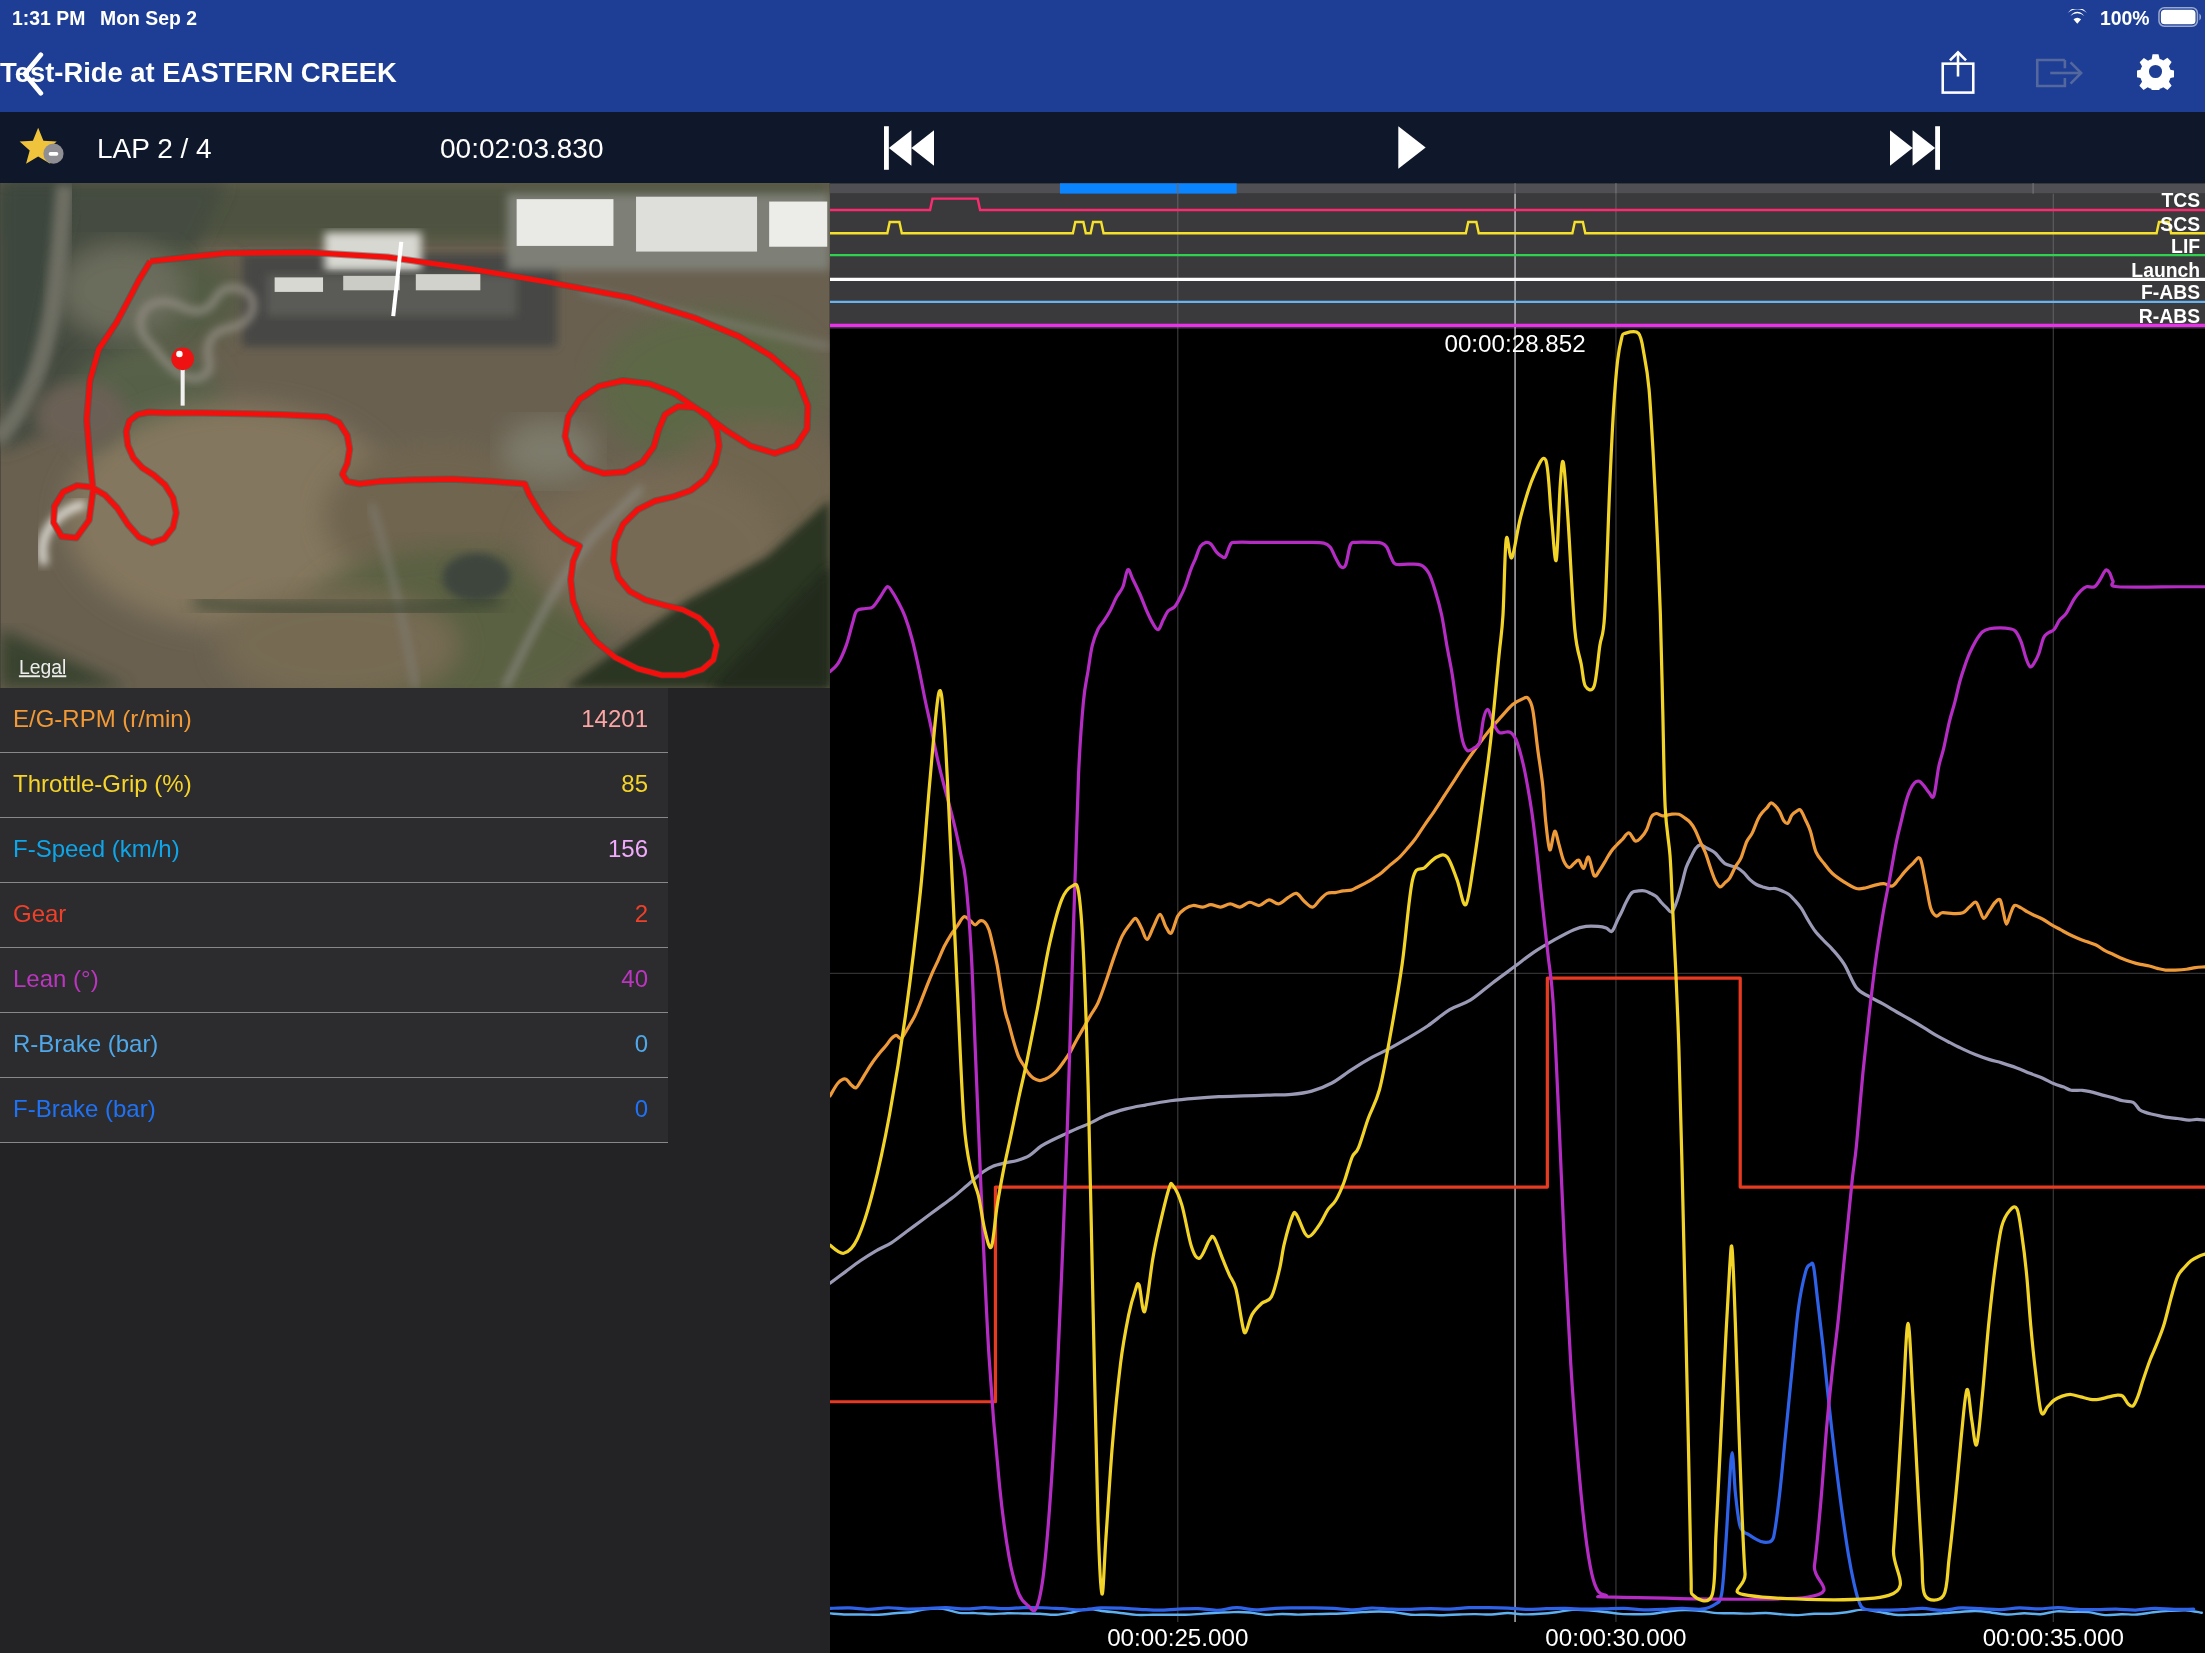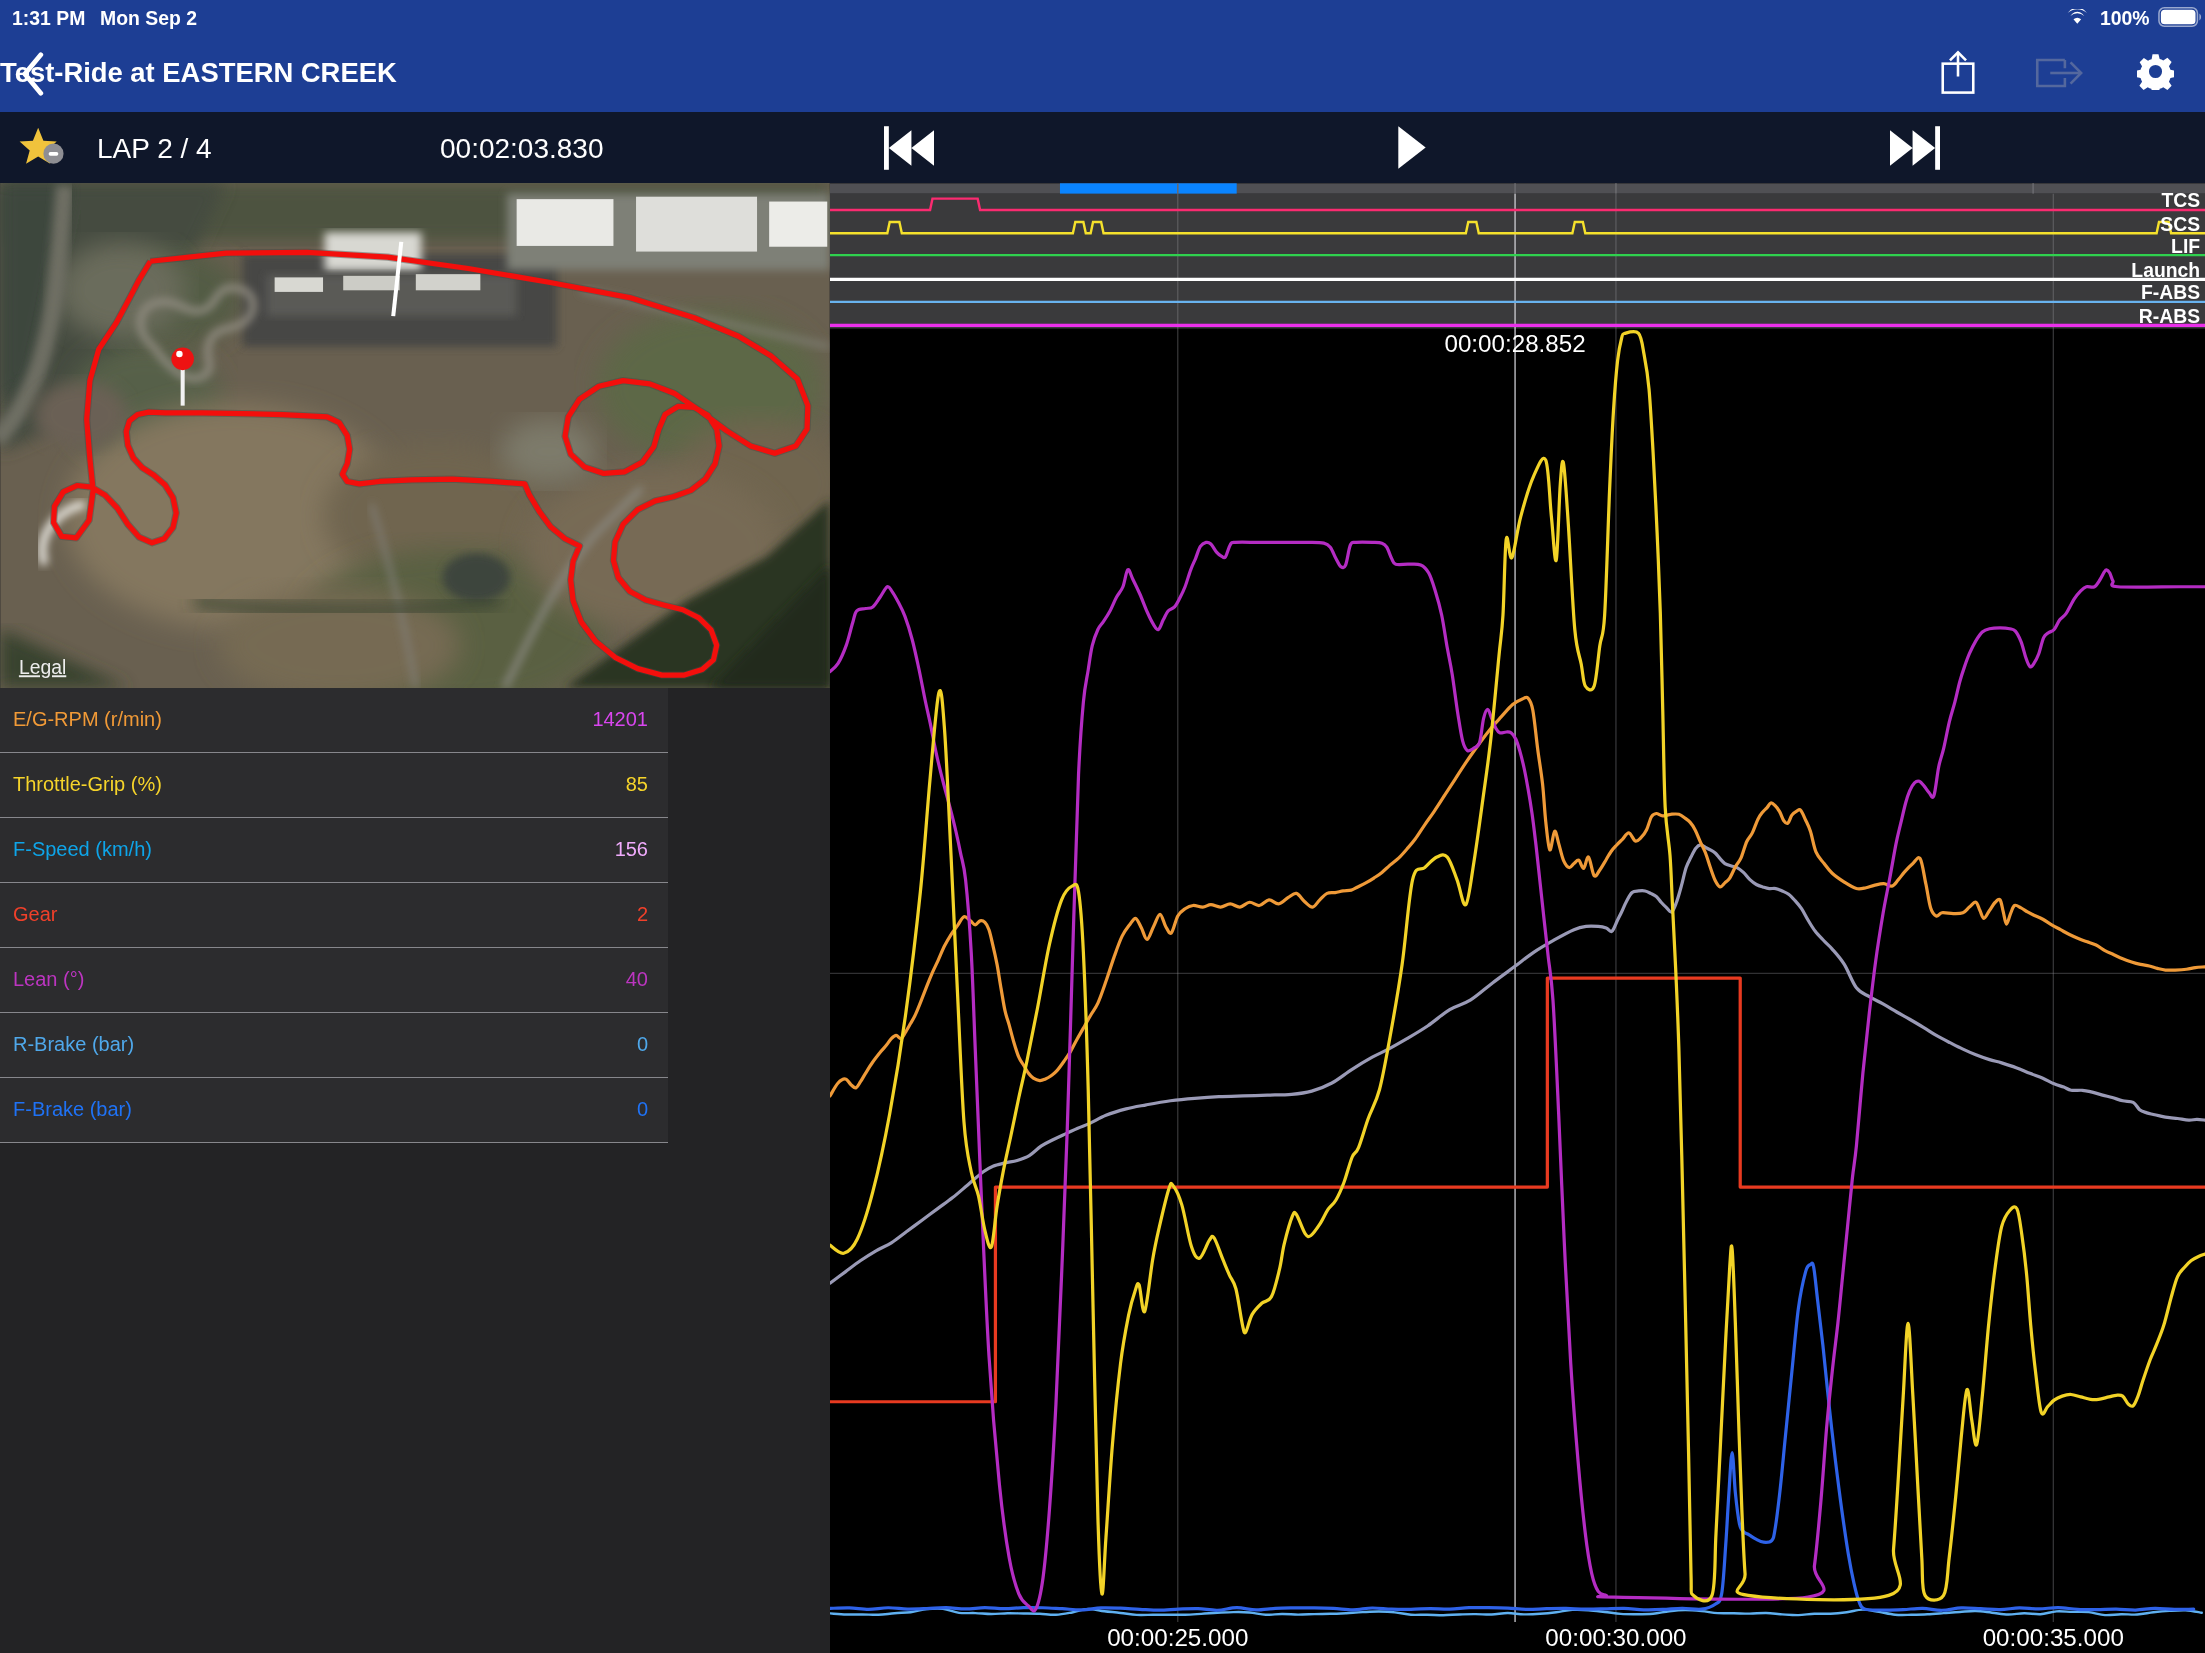--- a/index.html
+++ b/index.html
@@ -2,21 +2,21 @@
 <html style="font-size:13px"><head><meta charset="utf-8">
 <style>
 html,body{margin:0;padding:0;width:2205px;height:1653px;background:#000;font-family:"Liberation Sans",sans-serif;overflow:hidden;position:relative}
 .abs{position:absolute}
 #nav{position:absolute;left:0;top:0;width:2205px;height:112px;background:#1d3e94}
 #status{position:absolute;left:0;top:0;width:1885px;height:36px;color:#fff;font-size:19.4px;font-weight:600}
 #title{position:absolute;left:0;top:57px;width:2205px;text-align:left;color:#fff;font-size:27.4px;font-weight:bold}
 #playbar{position:absolute;left:0;top:112px;width:2205px;height:71px;background:#0f172a;color:#fff}
 #leftpanel{position:absolute;left:0;top:183px;width:830px;height:1470px;background:#232325}
 #leftpanel svg{display:block}
-.trow{position:relative;width:668px;height:65px;background:#2c2c2e;border-bottom:1.6px solid #87878c;box-sizing:border-box;font-size:20px}
+.trow{position:relative;width:668px;height:65px;background:#2c2c2e;border-bottom:1.6px solid #87878c;box-sizing:border-box;font-size:24px}
 .tl{position:absolute;left:13px;top:50%;transform:translateY(-54%)}
 .tv{position:absolute;right:20px;top:50%;transform:translateY(-54%)}
 #chart{position:absolute;left:830px;top:183px;width:1375px;height:1470px}
 </style></head>
 <body>
 <div id="nav"></div>
 <div id="status">
   <span style="position:absolute;left:12px;top:7.3px">1:31 PM</span>
   <span style="position:absolute;left:100px;top:7.3px">Mon Sep 2</span>
   <span style="position:absolute;left:2100px;top:7.3px">100%</span>
@@ -129,21 +129,21 @@
 <polyline points="186,324 280,314 380,313 480,319 580,333 680,350 780,369 860,394 915,417 955,441 988,470 1001,503 1000,532 986,553 960,562 930,553 900,534 868,510 836,488 805,476 772,472 742,479 718,495 704,517 700,541 707,563 724,579 748,587 774,585 796,573 810,554 816,533 824,514 840,504 860,505 877,515 888,532 891,553 886,575 874,594 856,608 834,616 812,621 790,632 772,650 762,672 760,695 766,716 780,733 800,744 822,750 846,756 866,766 881,781 888,800 884,818 870,830 848,837 820,837 790,829 762,815 738,795 720,771 710,745 707,719 710,696 718,677 700,668 682,653 668,634 656,614 650,600 610,597 560,594 510,595 470,597 445,600 430,597 424,588 430,575 433,557 430,540 420,524 405,517 350,514 300,513 250,512 205,512 184,511 170,514 160,522 156,535 158,552 165,568 176,580 190,589 204,601 214,617 218,636 214,654 203,668 188,673 172,666 158,650 145,630 130,614 113,604 95,602 78,610 67,628 66,648 76,665 94,667 110,645 115,608 111,569 107,520 111,472 122,433 144,400 160,370 172,347 186,324" fill="none" stroke="#4a4a44" stroke-width="9" stroke-linejoin="round" opacity="0.45"></polyline>
 <polyline points="186,324 280,314 380,313 480,319 580,333 680,350 780,369 860,394 915,417 955,441 988,470 1001,503 1000,532 986,553 960,562 930,553 900,534 868,510 836,488 805,476 772,472 742,479 718,495 704,517 700,541 707,563 724,579 748,587 774,585 796,573 810,554 816,533 824,514 840,504 860,505 877,515 888,532 891,553 886,575 874,594 856,608 834,616 812,621 790,632 772,650 762,672 760,695 766,716 780,733 800,744 822,750 846,756 866,766 881,781 888,800 884,818 870,830 848,837 820,837 790,829 762,815 738,795 720,771 710,745 707,719 710,696 718,677 700,668 682,653 668,634 656,614 650,600 610,597 560,594 510,595 470,597 445,600 430,597 424,588 430,575 433,557 430,540 420,524 405,517 350,514 300,513 250,512 205,512 184,511 170,514 160,522 156,535 158,552 165,568 176,580 190,589 204,601 214,617 218,636 214,654 203,668 188,673 172,666 158,650 145,630 130,614 113,604 95,602 78,610 67,628 66,648 76,665 94,667 110,645 115,608 111,569 107,520 111,472 122,433 144,400 160,370 172,347 186,324" fill="none" stroke="#f30f0c" stroke-width="6.5" stroke-linejoin="round"></polyline>
 <line x1="497" y1="300" x2="487" y2="392" stroke="#ffffff" stroke-width="5"></line>
 <line x1="226" y1="452" x2="226" y2="503" stroke="#f2f2f2" stroke-width="5"></line>
 <circle cx="226" cy="445" r="14" fill="#ee1212"></circle>
 <circle cx="222" cy="439" r="4" fill="#ffffff"></circle>
 <text x="23" y="836" font-size="24" fill="#ededed" text-decoration="underline" font-family="Liberation Sans, sans-serif">Legal</text>
 </svg>
 <div class="trow">
       <span class="tl" style="color:#f19a37">E/G-RPM (r/min)</span>
-      <span class="tv" style="color:#d946ef">14201</span>
+      <span class="tv" style="color:#fca5a5">14201</span>
     </div>
 <div class="trow">
       <span class="tl" style="color:#f6d42a">Throttle-Grip (%)</span>
       <span class="tv" style="color:#f6d42a">85</span>
     </div>
 <div class="trow">
       <span class="tl" style="color:#0ea5e9">F-Speed (km/h)</span>
       <span class="tv" style="color:#f0abfc">156</span>
     </div>
 <div class="trow">

